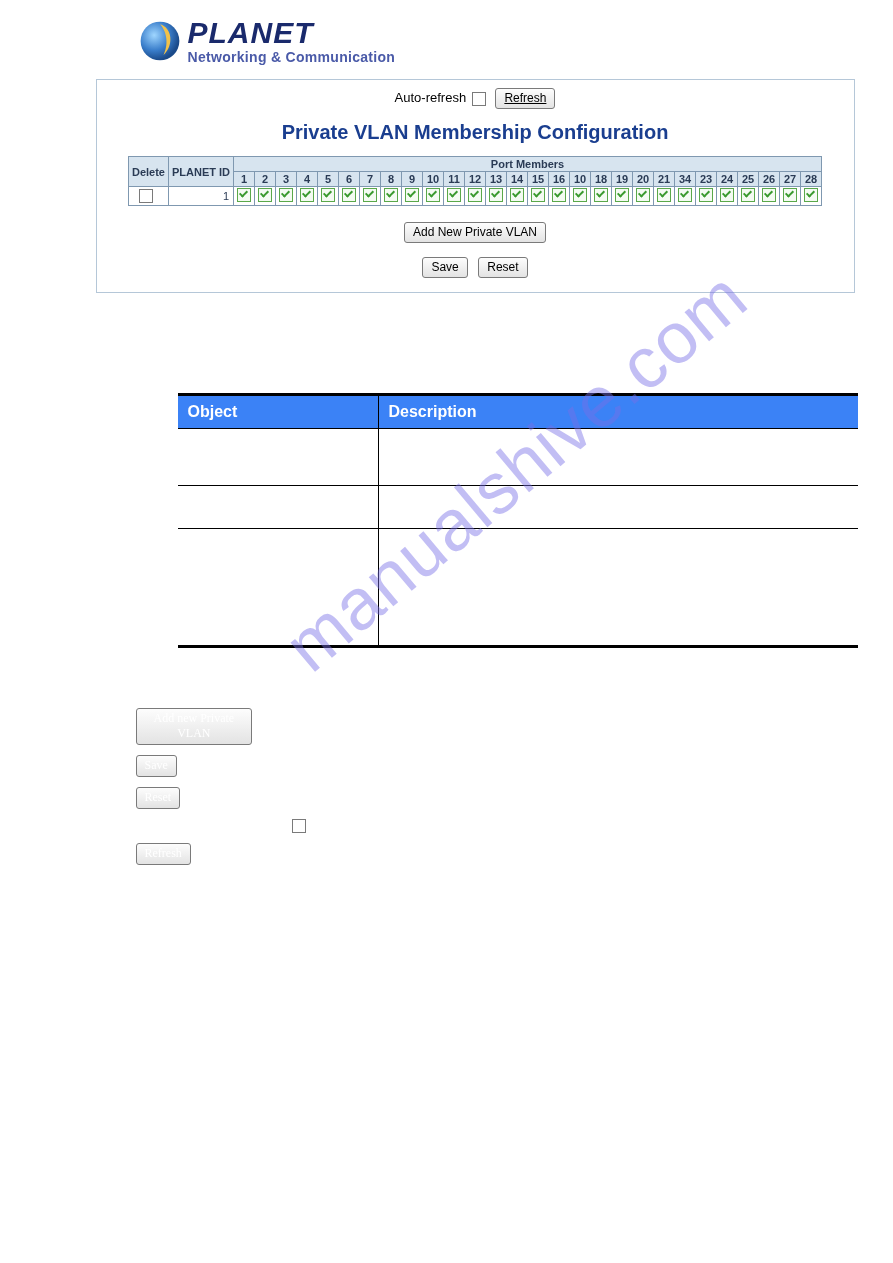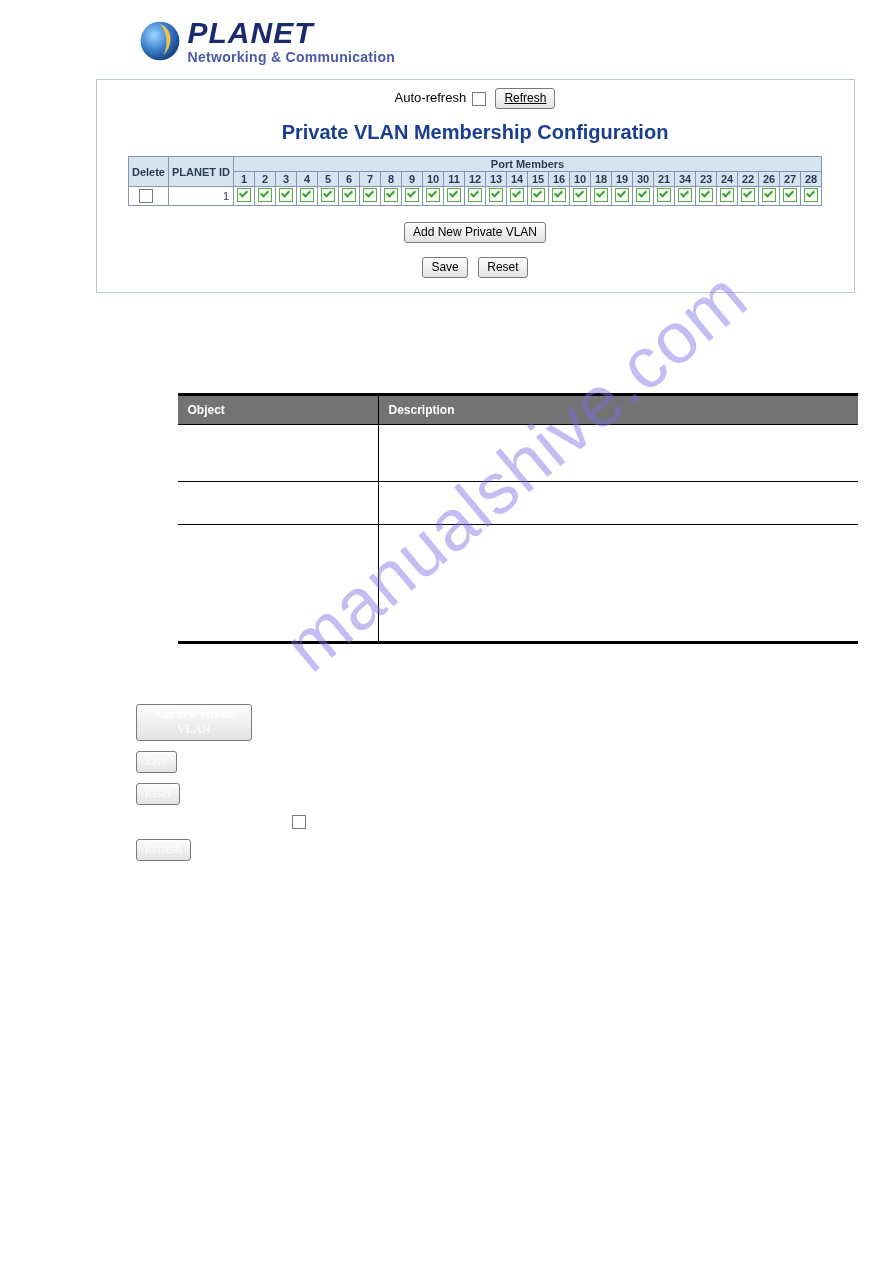--- a/index.html
+++ b/index.html
@@ -117,23 +117,23 @@
   .btn-row .btn { margin: 0 3px; }
   
   .desc-wrap { margin: 100px 0 0 110px; width: 680px; }
   .dtable {
     width: 100%;
     border-collapse: collapse;
     border-top: 3px solid #000;
     border-bottom: 3px solid #000;
   }
   .dtable thead td {
-    background: #737373;
+    background: #3b82f6;
     border-bottom: 1px solid #000;
-    font-size: 12px;
+    font-size: 16px;
     font-weight: bold;
     color: #fff;
     padding: 7px 10px;
   }
   .dtable td {
     border-bottom: 1px solid #000;
     font-size: 12px;
     color: #fff;
     padding: 14px 10px;
     vertical-align: top;
@@ -212,26 +212,26 @@
             <th class="portnum">10</th>
             <th class="portnum">11</th>
             <th class="portnum">12</th>
             <th class="portnum">13</th>
             <th class="portnum">14</th>
             <th class="portnum">15</th>
             <th class="portnum">16</th>
             <th class="portnum">10</th>
             <th class="portnum">18</th>
             <th class="portnum">19</th>
-            <th class="portnum">30</th>
+            <th class="portnum">20</th>
             <th class="portnum">21</th>
             <th class="portnum">34</th>
             <th class="portnum">23</th>
             <th class="portnum">24</th>
-            <th class="portnum">22</th>
+            <th class="portnum">25</th>
             <th class="portnum">26</th>
             <th class="portnum">27</th>
             <th class="portnum">28</th>
           </tr>
       </thead>
       <tbody>
         <tr id="data-row">
           <td><span class="input-checkbox"></span></td>
           <td class="pvid">1</td>
         <td><span class="check"></span></td>

